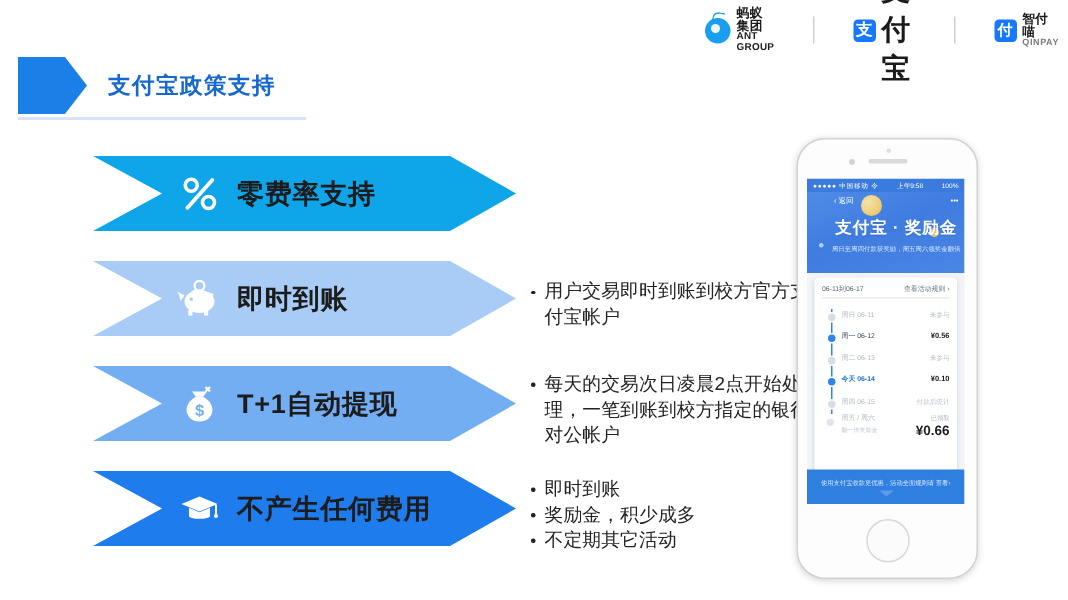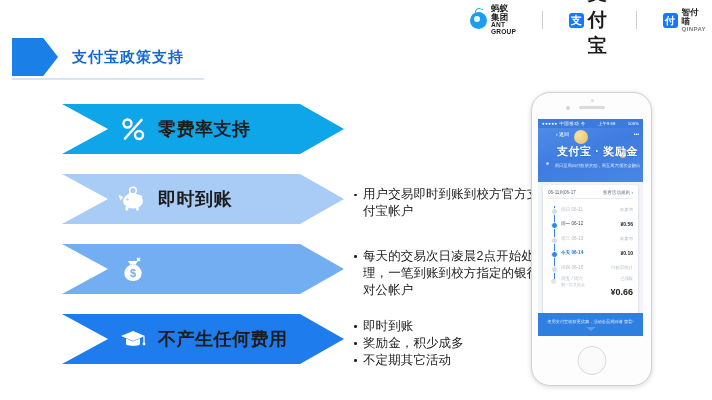--- a/index.html
+++ b/index.html
@@ -192,21 +192,21 @@
   .tl-amt.none{font-weight:normal;color:#b8bec7;font-size:4.4px;}
   .tl-total{
     position:relative;padding-left:13px;margin-top:1px;
   }
   .tl-total .bead{
     position:absolute;left:3px;top:3px;width:5.4px;height:5.4px;border-radius:50%;
     background:#e3e7ec;
   }
   .tl-total-top{display:flex;align-items:center;font-size:4.6px;color:#b3bac4;}
   .tl-total-top .st{margin-left:auto;font-size:4.2px;}
-  .tl-total-bot{display:flex;align-items:flex-start;margin-top:1px;flex-direction:column;}
+  .tl-total-bot{display:flex;align-items:center;margin-top:1px;}
   .tl-total-bot .note{font-size:4px;color:#c2c8d0;}
   .tl-total-bot .big{margin-left:auto;font-size:9px;font-weight:bold;color:#1b1b1b;}
   .foot-bar{
     position:absolute;left:0;bottom:0;width:100%;height:23px;
     background:#2f7fe0;color:#dbe9fb;font-size:4.2px;
     display:flex;flex-direction:column;align-items:center;justify-content:center;
   }
   .foot-bar .chev-dn{
     margin-top:3px;width:0;height:0;
     border-left:5px solid transparent;border-right:5px solid transparent;
@@ -285,20 +285,21 @@
     <div class="chev" style="background:#73aef2">
       <span class="chev-icon">
         <svg width="28" height="30" viewBox="0 0 28 30">
           <path d="M9 7 L19 7 L16.5 10.5 L11.5 10.5 Z" fill="#ffffff"></path>
           <path d="M11.5 10.5 C5 14 4 20 7 24 C10 28 18 28 21 24 C24 20 23 14 16.5 10.5 Z" fill="#ffffff"></path>
           <text x="14" y="23" font-size="11" font-weight="bold" text-anchor="middle" fill="#73aef2" font-family="Liberation Sans, sans-serif">$</text>
           <line x1="18" y1="4" x2="21" y2="7" stroke="#ffffff" stroke-width="1.4"></line>
           <line x1="21" y1="4" x2="18" y2="7" stroke="#ffffff" stroke-width="1.4"></line>
         </svg>
       </span>
+      <span class="chev-label">T+1自动提现</span>
     </div>
     <div class="bullets">
       <div class="bullet">每天的交易次日凌晨2点开始处理，一笔到账到校方指定的银行对公帐户</div>
     </div>
   </div>
 
   <div class="row">
     <div class="chev" style="background:#1e7cec">
       <span class="chev-icon">
         <svg width="30" height="28" viewBox="0 0 30 28">

